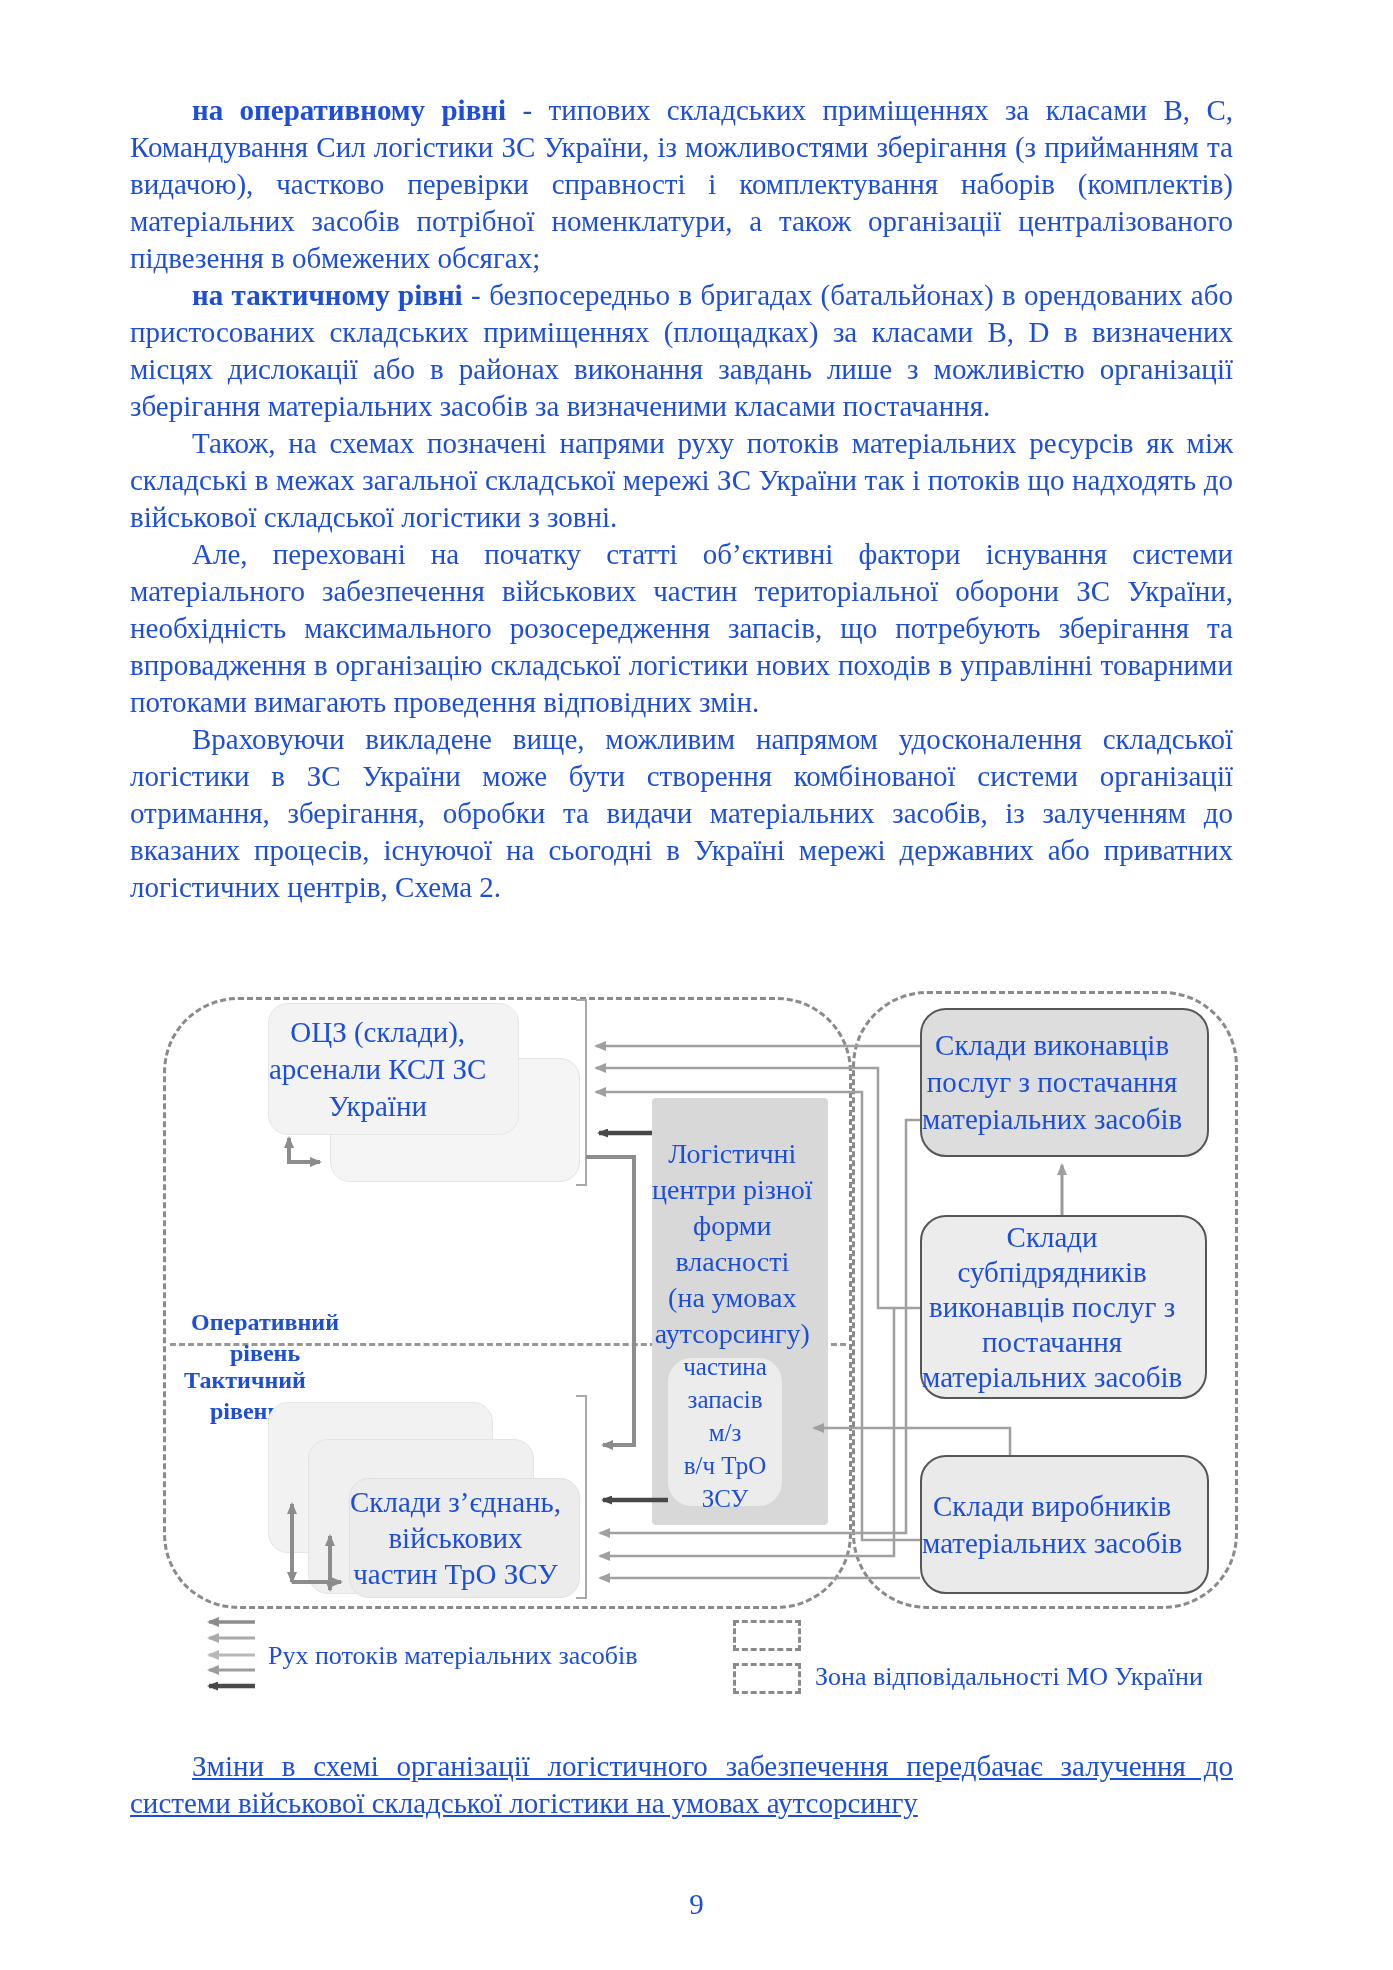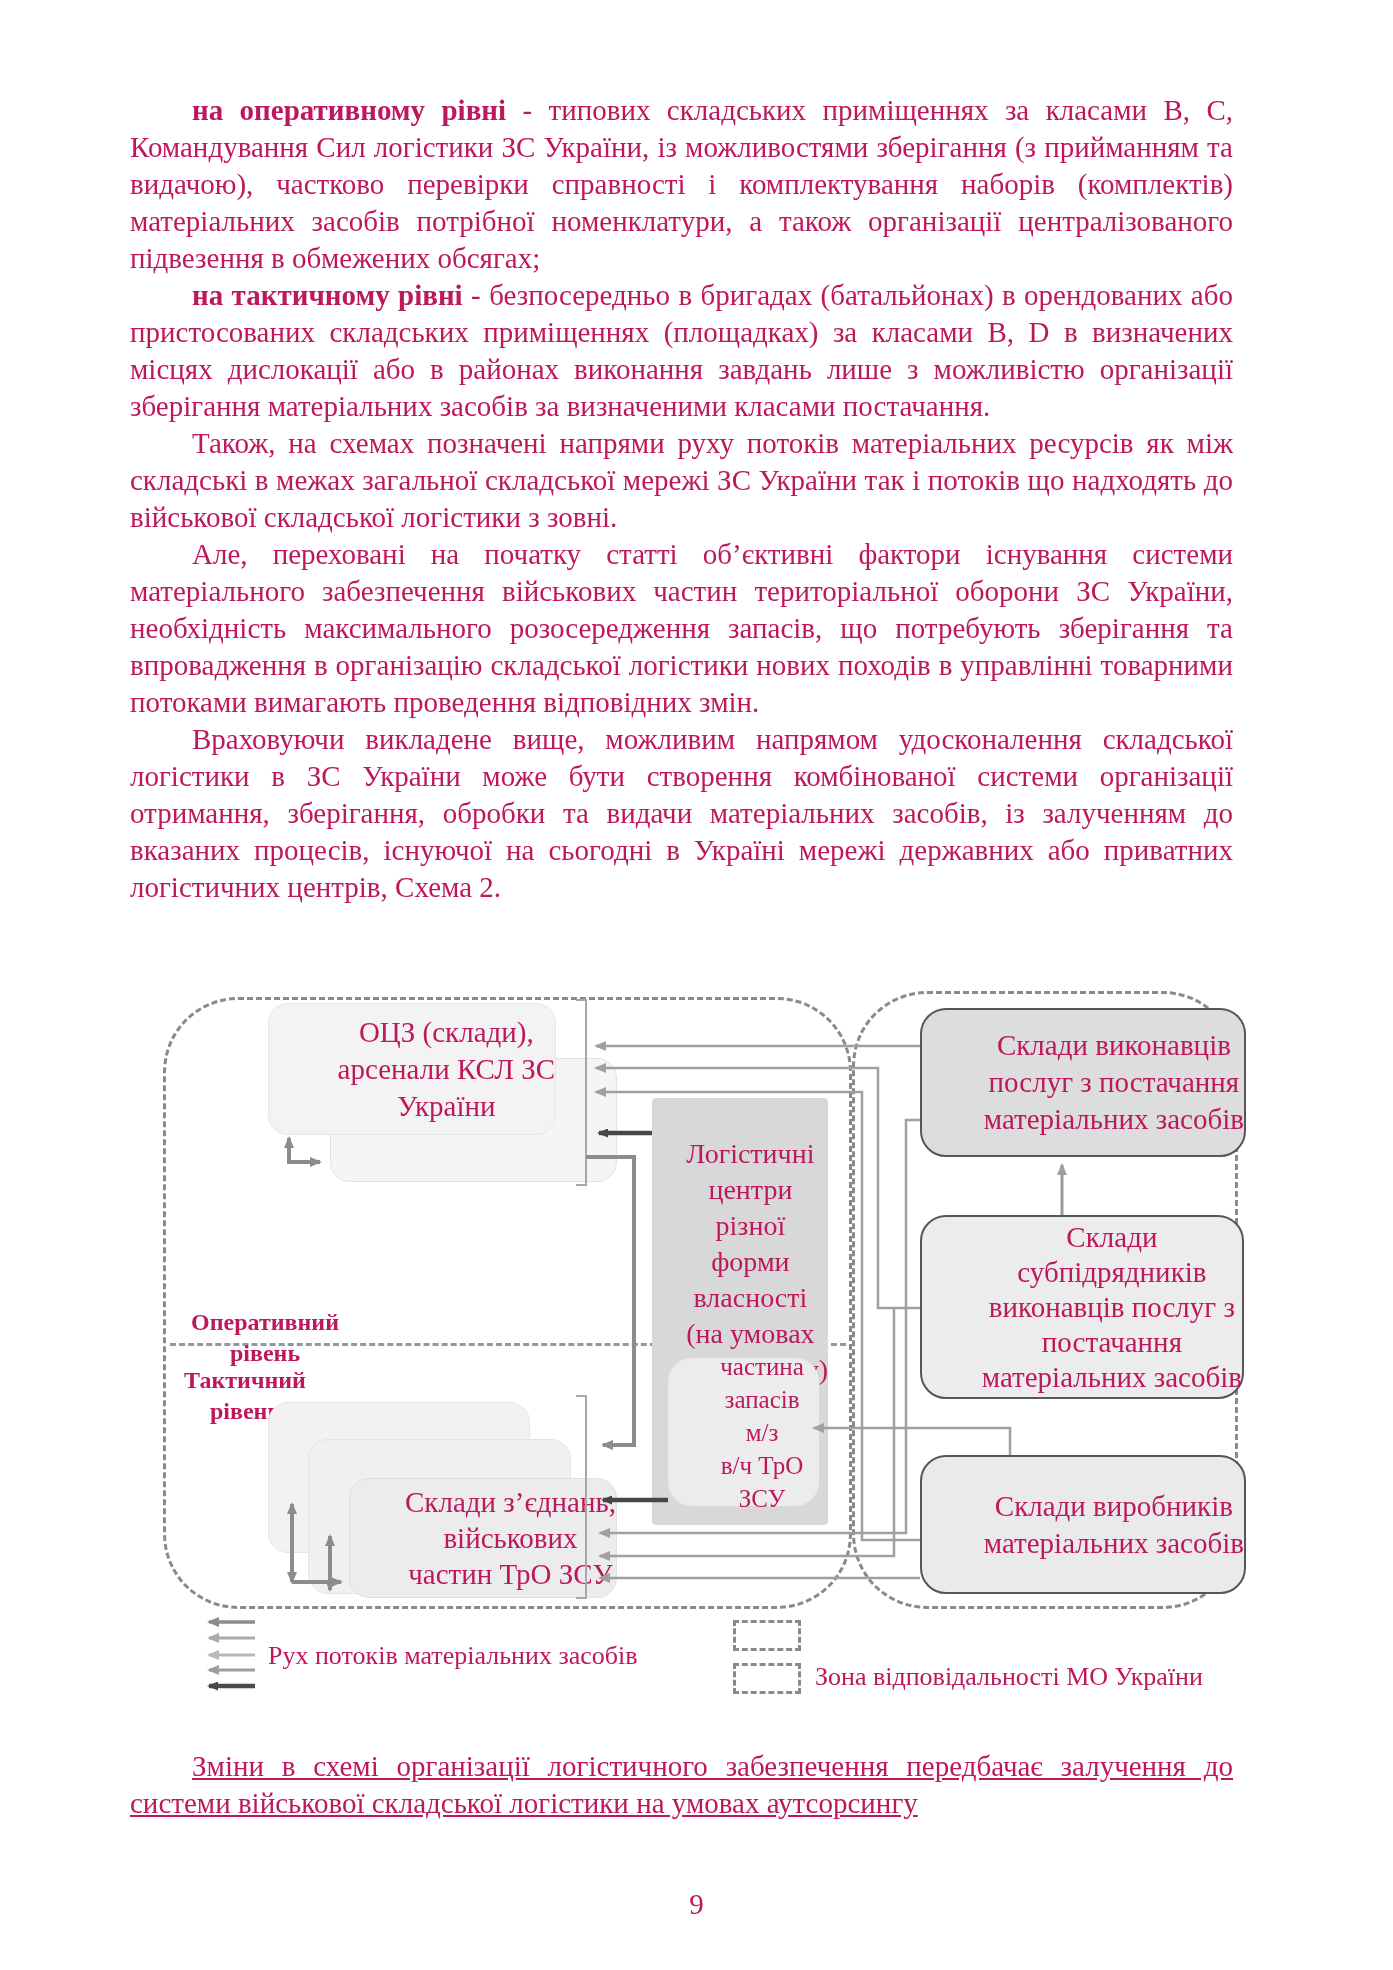--- a/index.html
+++ b/index.html
@@ -1,35 +1,35 @@
 <!DOCTYPE html>
 <html lang="uk"><head>
 <meta charset="utf-8">
 <style>
   html,body{margin:0;padding:0;background:#ffffff;}
   .page{
     position:relative;width:1393px;height:1970px;background:#ffffff;
-    font-family:"Liberation Serif","DejaVu Serif",serif;color:#be185d;overflow:hidden;
+    font-family:"Liberation Serif","DejaVu Serif",serif;color:#1d4ed8;overflow:hidden;
   }
   .text-block{position:absolute;left:130px;top:92px;width:1103px;}
   .text-block p{margin:0;font-size:29px;line-height:37px;text-align:justify;text-indent:62px;}
   .text-block p b{font-weight:bold;}
   .closing{position:absolute;left:130px;top:1748px;width:1103px;font-size:29px;line-height:37px;text-align:justify;}
   .closing p{margin:0;text-indent:62px;text-decoration:underline;}
   .page-number{position:absolute;left:0;top:1888px;width:1393px;text-align:center;font-size:29px;}
 
   
   .diagram{position:absolute;left:0;top:985px;width:1393px;height:760px;}
   .zone{position:absolute;border:3.5px dashed #8a8a8a;border-radius:75px;background:transparent;}
   #zone-left{left:163px;top:12px;width:683px;height:606px;}
   #zone-right{left:852px;top:6px;width:380px;height:612px;}
   #level-separator{position:absolute;left:170px;top:358px;width:676px;height:0;border-top:3.5px dashed #979797;}
 
-  .dbox{position:absolute;display:flex;align-items:center;justify-content:flex-end;
-        text-align:center;border-radius:20px;padding-left:37px;}
+  .dbox{position:absolute;display:flex;align-items:center;justify-content:flex-start;
+        text-align:center;border-radius:20px;}
   .pre{white-space:pre-line;}
   #box-op-back{left:330px;top:73px;width:248px;height:122px;background:#f5f5f5;border:1.5px solid #e3e3e3;}
   #box-op-front{left:268px;top:18px;width:249px;height:130px;background:#f3f3f3;border:1.5px solid #e6e6e6;
                 font-size:29px;line-height:37px;}
   #box-tac-1{left:268px;top:417px;width:223px;height:149px;background:#f2f2f2;border:1.5px solid #e6e6e6;}
   #box-tac-2{left:308px;top:454px;width:224px;height:153px;background:#f0f0f0;border:1.5px solid #e4e4e4;}
   #box-tac-3{left:349px;top:493px;width:229px;height:118px;background:#ececec;border:1.5px solid #e0e0e0;
              font-size:29px;line-height:36px;}
   #box-lc{left:652px;top:113px;width:176px;height:427px;background:#d8d8d8;border-radius:4px;
           font-size:28px;line-height:36px;align-items:flex-start;padding-top:38px;box-sizing:border-box;}

